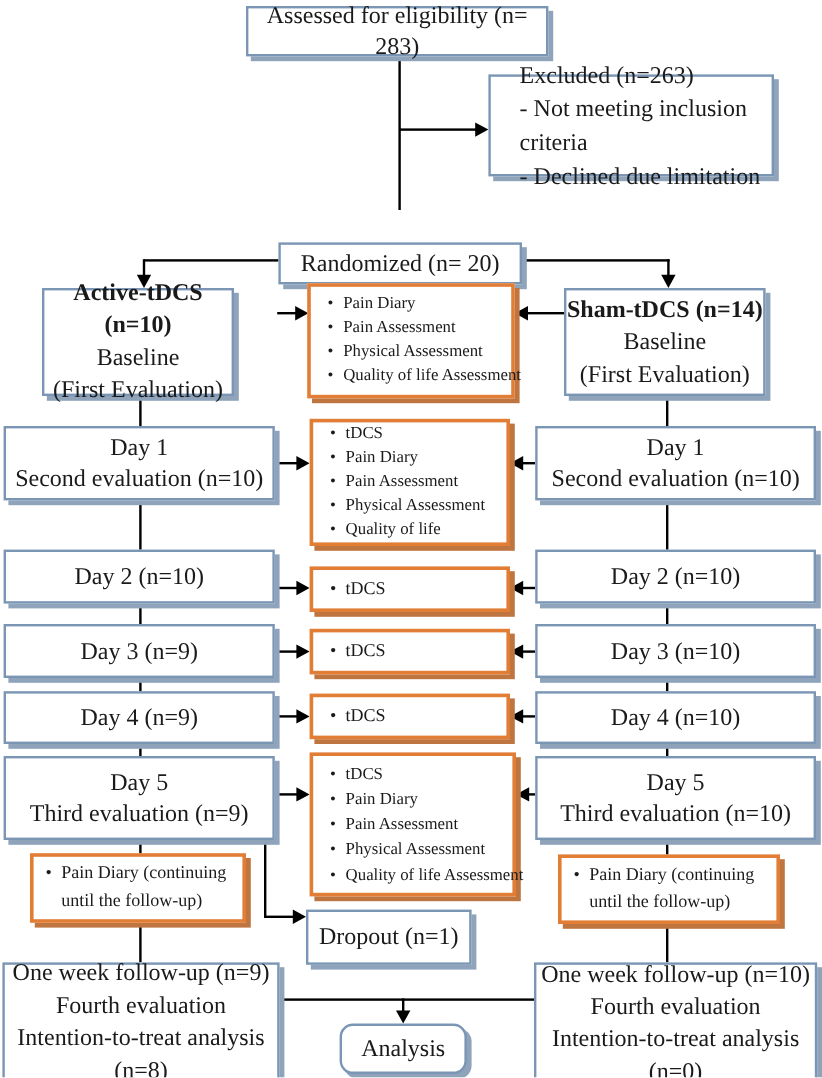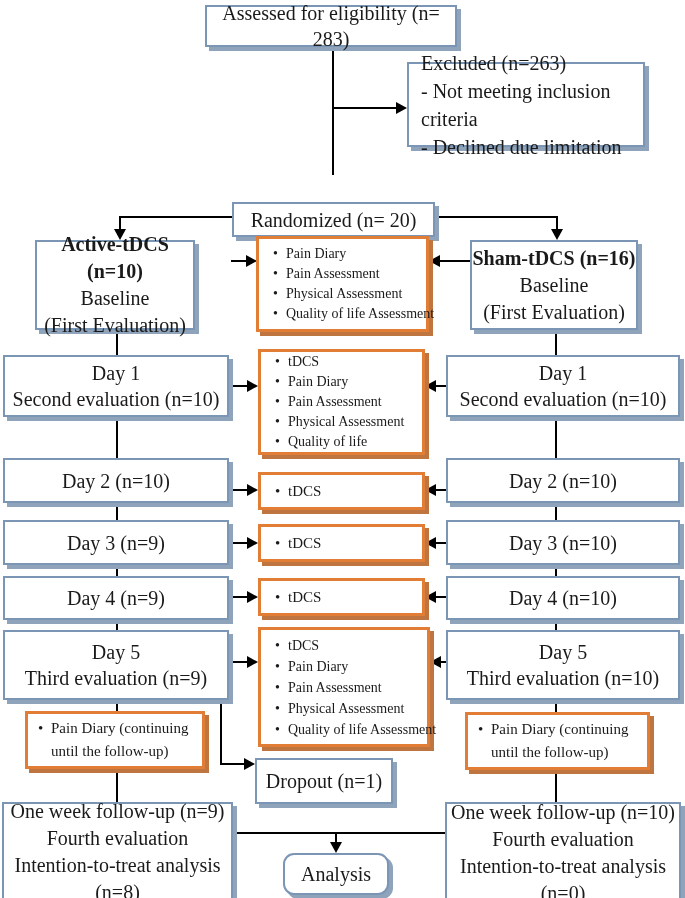--- a/index.html
+++ b/index.html
@@ -83,38 +83,38 @@
   <div class="arr arr-r" style="left:244px;top:758px;"></div>
 
   <div class="hline" style="left:233px;top:832px;width:212px;"></div>
   <div class="vline" style="left:335px;top:832px;height:11px;"></div>
   <div class="arr arr-d" style="left:330px;top:842px;"></div>
 
   <div class="box blue fs16" style="left:205px;top:5px;width:252px;height:42px;">
     <span class="ln">Assessed for eligibility (n= 283)</span>
   </div>
 
-  <div class="box blue fs16 leftalign" style="left:407px;top:62px;width:238px;height:85px;line-height:28px;padding-left:12px;">
+  <div class="box blue fs16 leftalign" style="left:407px;top:62px;width:238px;height:85px;line-height:28px;padding-left:24px;">
     <span class="ln">Excluded (n=263)</span>
     <span class="ln">- Not meeting inclusion criteria</span>
     <span class="ln">- Declined due limitation</span>
   </div>
 
   <div class="box blue fs16" style="left:232px;top:173px;width:203px;height:35px;margin-top:29px;">
     <span class="ln">Randomized (n= 20)</span>
   </div>
 
   <div class="box blue fs16" style="left:35px;top:240px;width:160px;height:90px;line-height:27px;">
     <span class="ln bold">Active-tDCS (n=10)</span>
     <span class="ln">Baseline</span>
     <span class="ln">(First Evaluation)</span>
   </div>
 
   <div class="box blue fs16" style="left:470px;top:240px;width:168px;height:90px;line-height:27px;">
-    <span class="ln bold">Sham-tDCS (n=16)</span>
+    <span class="ln bold">Sham-tDCS (n=14)</span>
     <span class="ln">Baseline</span>
     <span class="ln">(First Evaluation)</span>
   </div>
 
   <div class="box blue fs16" style="left:3px;top:355px;width:226px;height:62px;">
     <span class="ln">Day 1</span>
     <span class="ln">Second evaluation (n=10)</span>
   </div>
   <div class="box blue fs16" style="left:446px;top:355px;width:234px;height:62px;">
     <span class="ln">Day 1</span>

